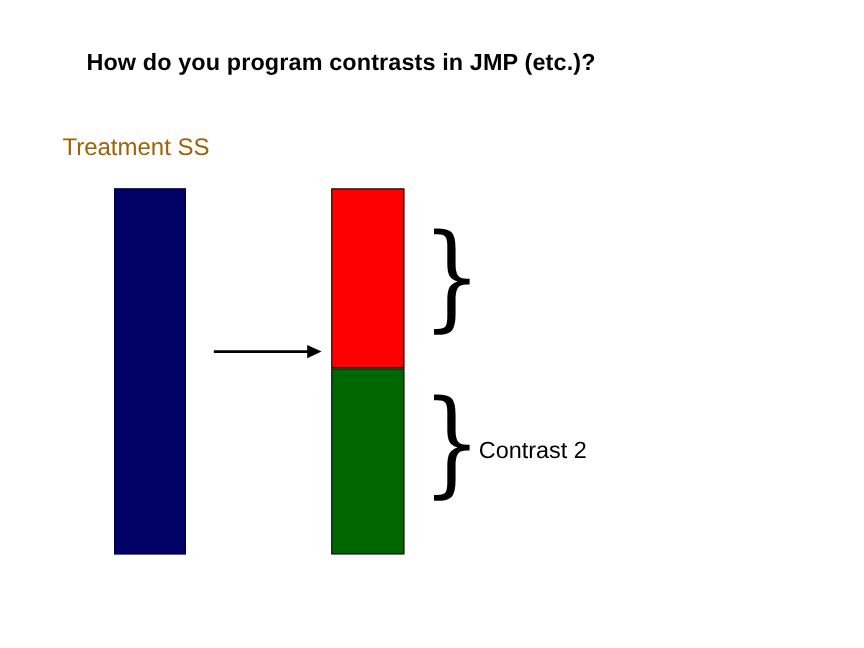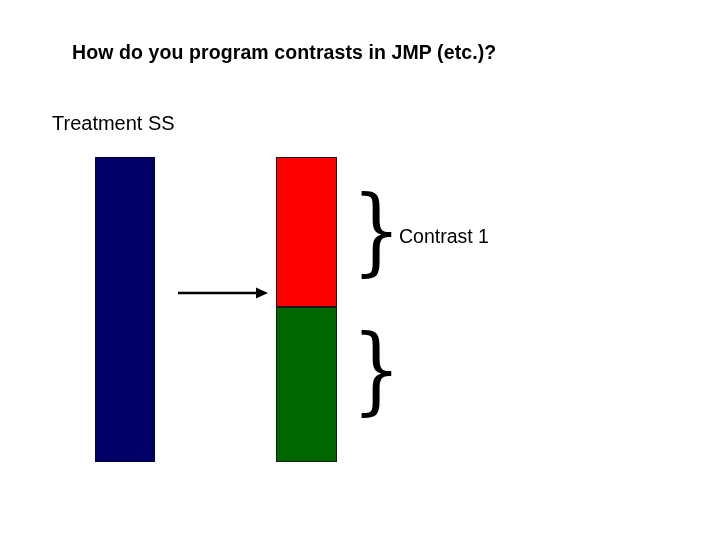--- a/index.html
+++ b/index.html
@@ -32,21 +32,21 @@
     white-space: nowrap;
   }
 
   
   .treatment-label {
     position: absolute;
     left: 52px;
     top: 112px;
     font-size: 20px;
     font-weight: normal;
-    color: #000000;
+    color: #a16207;
     white-space: nowrap;
   }
 
   
   .bar {
     position: absolute;
     box-sizing: border-box;
   }
   .bar-total {
     left: 95px;
@@ -131,17 +131,17 @@
       <polygon points="78,6.5 90,12 78,17.5" fill="#000000"></polygon>
     </svg>
   </div>
 
   <div class="bar-stack">
     <div class="bar-seg bar-c1"></div>
     <div class="bar-seg bar-c2"></div>
   </div>
 
   <div class="brace brace-1">}</div>
-  <div class="contrast-label contrast-label-1">Contrast 1</div>
 
   <div class="brace brace-2">}</div>
+  <div class="contrast-label contrast-label-2">Contrast 2</div>
 
 </div>
 
 </body></html>

